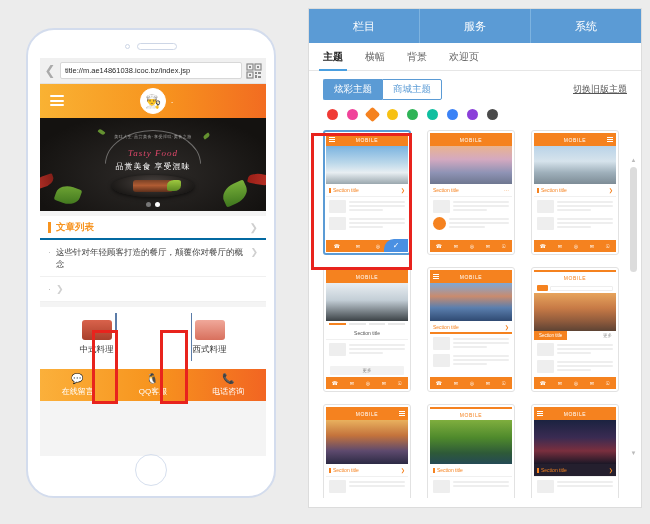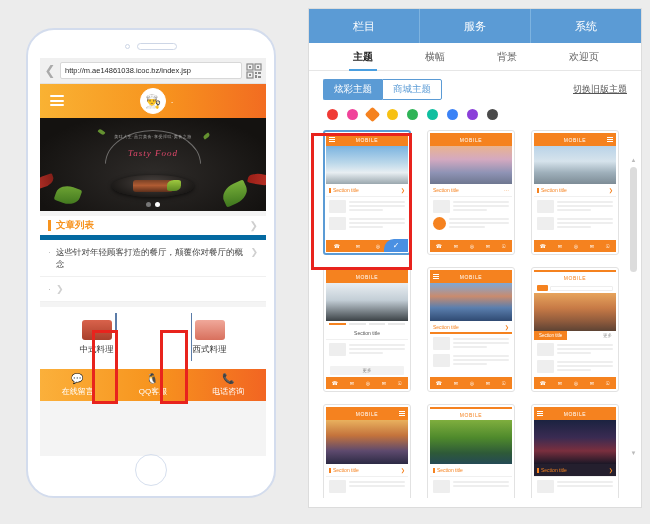--- a/index.html
+++ b/index.html
@@ -115,21 +115,21 @@
     position: absolute; left: 0; bottom: 4px; width: 100%;
     display: flex; justify-content: center; gap: 4px;
   }
   #banner-dots span { width: 5px; height: 5px; border-radius: 50%; background: #777; }
   #banner-dots span.on { background: #fff; }
 
   
   #article-block { background: #fff; margin-top: 5px; }
   #article-head {
     height: 24px; display: flex; align-items: center;
-    padding: 0 8px; border-bottom: 5px solid #0369a1; position: relative;
+    padding: 0 8px; border-bottom: 2px solid #0369a1; position: relative;
   }
   #article-head-bar { width: 3px; height: 11px; background: #f7931e; margin-right: 5px; }
   #article-head-title { font-size: 9.5px; color: #f7931e; font-weight: bold; }
   .chev { margin-left: auto; color: #cfcfcf; font-size: 10px; }
   .article-item {
     display: flex; align-items: flex-start; padding: 6px 8px;
     border-bottom: 1px solid #f0f0f0; gap: 5px;
   }
   .article-bullet { color: #bbb; font-size: 9px; line-height: 12px; }
   .article-text { flex: 1; font-size: 8.5px; color: #444; line-height: 12px; }
@@ -179,21 +179,21 @@
     font-size: 11px; color: #fff; background: #5b9bd5;
     border-right: 1px solid #7db3e0;
   }
   .main-tab:last-child { border-right: none; }
   .main-tab.active { background: #fff; color: #4a90c9; border-bottom: none; }
   #sub-tabs {
     display: flex; height: 28px; align-items: center;
     padding: 0 14px; gap: 22px; border-bottom: 1px solid #e6e6e6;
   }
   .sub-tab { font-size: 10px; color: #666; position: relative; height: 28px;
-    display: flex; align-items: center; margin-left: 30px; }
+    display: flex; align-items: center; }
   .sub-tab.active { color: #222; font-weight: bold; }
   .sub-tab.active::after {
     content: ''; position: absolute; left: -4px; right: -4px; bottom: 0;
     height: 2px; background: #4a9fe0;
   }
 
   #theme-row {
     display: flex; align-items: center; padding: 8px 14px 0 14px;
   }
   .seg-btn {
@@ -305,21 +305,21 @@
   <div id="phone-speaker-row">
     <div id="phone-camera"></div>
     <div id="phone-speaker"></div>
   </div>
 
   <div id="phone-screen">
 
     <div id="browser-bar">
       <div id="browser-back">❮</div>
       <div id="url-box">
-        <span>http://m.ae14861038.icoc.bz/index.jsp</span>
+        <span>title://m.ae14861038.icoc.bz/index.jsp</span>
       </div>
       <svg id="qr-icon" viewBox="0 0 16 16">
         <rect x="1" y="1" width="6" height="6" fill="none" stroke="#8a8a8a" stroke-width="1.2"></rect>
         <rect x="3" y="3" width="2" height="2" fill="#8a8a8a"></rect>
         <rect x="9" y="1" width="6" height="6" fill="none" stroke="#8a8a8a" stroke-width="1.2"></rect>
         <rect x="11" y="3" width="2" height="2" fill="#8a8a8a"></rect>
         <rect x="1" y="9" width="6" height="6" fill="none" stroke="#8a8a8a" stroke-width="1.2"></rect>
         <rect x="3" y="11" width="2" height="2" fill="#8a8a8a"></rect>
         <rect x="9" y="9" width="2" height="2" fill="#8a8a8a"></rect>
         <rect x="12" y="9" width="3" height="2" fill="#8a8a8a"></rect>
@@ -343,20 +343,21 @@
     <div id="banner">
       <div class="leaf" style="left:-6px;top:58px;width:20px;height:11px;background:linear-gradient(90deg,#c7342a,#8e1f18);transform:rotate(-18deg);"></div>
       <div class="leaf" style="right:-8px;top:56px;width:26px;height:11px;background:linear-gradient(90deg,#a81f17,#d1392c);transform:rotate(12deg);"></div>
       <div class="leaf" style="left:16px;top:68px;width:24px;height:18px;background:linear-gradient(160deg,#7fbb3a,#3e7a1c);transform:rotate(20deg);"></div>
       <div class="leaf" style="right:18px;top:66px;width:26px;height:19px;background:linear-gradient(200deg,#86c43f,#417f1e);transform:rotate(-25deg);"></div>
       <div class="leaf" style="left:58px;top:12px;width:7px;height:4px;background:#6d9e33;transform:rotate(40deg);"></div>
       <div class="leaf" style="right:56px;top:16px;width:7px;height:4px;background:#6d9e33;transform:rotate(-35deg);"></div>
       <div id="banner-arc"></div>
       <div id="banner-arc-text">美味人生·品赏美食·享受淫味·美食之旅</div>
       <div id="banner-script">Tasty Food</div>
+      <div id="banner-sub">品赏美食 享受混味</div>
       <div id="banner-plate"></div>
       <div id="banner-steak"></div>
       <div id="banner-garnish"></div>
       <div id="banner-dots">
         <span></span>
         <span class="on"></span>
       </div>
     </div>
 
     <div id="article-block">

